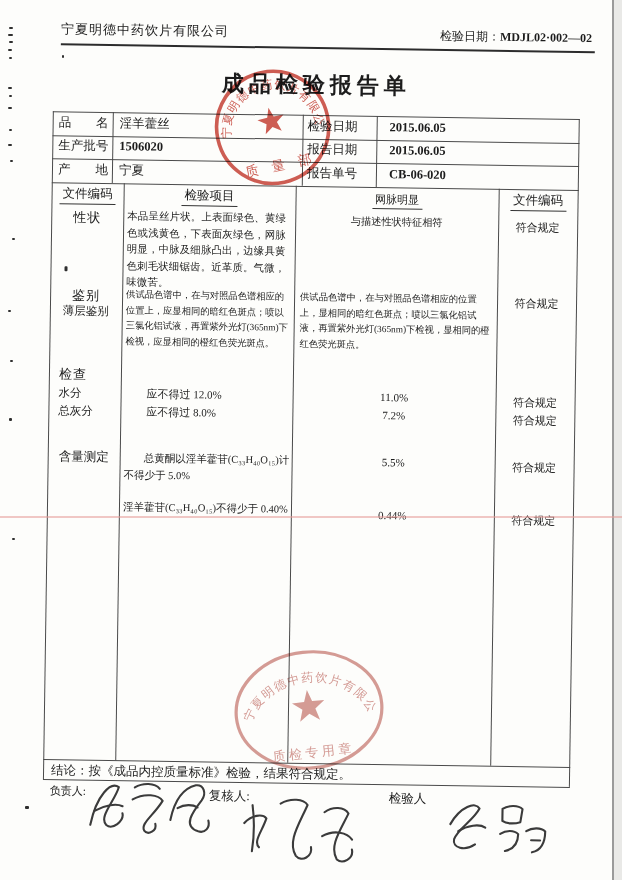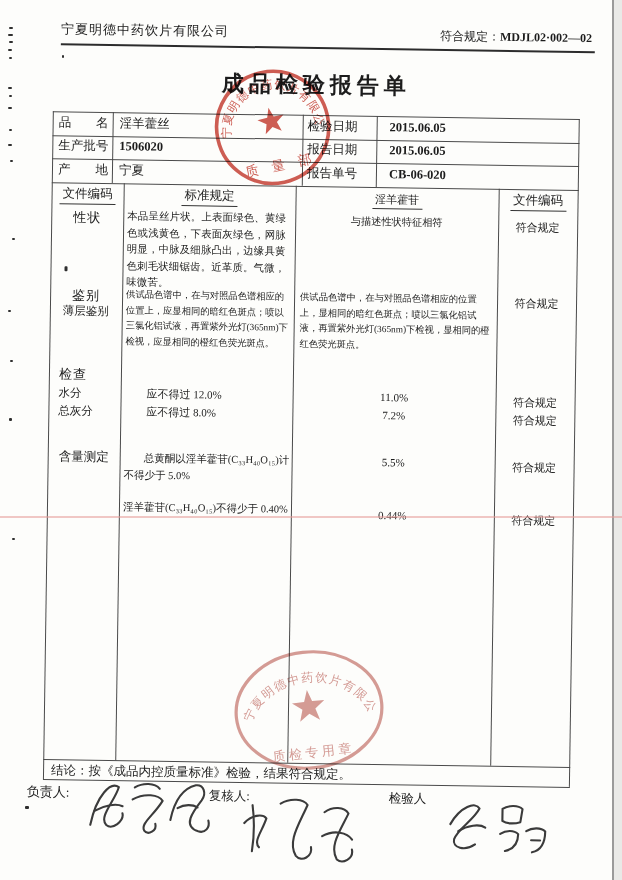--- a/index.html
+++ b/index.html
@@ -16,21 +16,21 @@
          transform:rotate(0.85deg);transform-origin:311px 440px;}
   .stamp{mix-blend-mode:multiply;}
   .cell{line-height:1.15;}
 </style>
 </head>
 <body>
 
 <div class="sheet">
 
   <div class="a" style="left:55px;top:24px;font-size:13px;letter-spacing:1px;">宁夏明德中药饮片有限公司</div>
-  <div class="a" style="right:36px;top:26px;font-size:12px;"><span>符合规定：</span><span class="b">MDJL02·002—02</span></div>
+  <div class="a" style="right:36px;top:26px;font-size:12px;"><span>检验日期：</span><span class="b">MDJL02·002—02</span></div>
   <div class="hl" style="left:55px;top:47px;width:534px;height:2px;background:#2c2c2c;"></div>
 
   <div class="a c" style="left:161px;top:70px;width:300px;font-size:22px;font-weight:bold;letter-spacing:5px;">成品检验报告单</div>
 
   <div class="hl" style="left:48px;top:115px;width:527px;"></div>
   <div class="hl" style="left:48px;top:139px;width:527px;"></div>
   <div class="hl" style="left:48px;top:162px;width:527px;"></div>
   <div class="hl" style="left:48px;top:186px;width:527px;"></div>
   <div class="hl" style="left:48px;top:763px;width:527px;"></div>
   <div class="hl" style="left:48px;top:783px;width:527px;"></div>
@@ -52,22 +52,22 @@
   <div class="a cell b" style="left:115px;top:142px;font-size:12.5px;">1506020</div>
   <div class="a cell" style="left:303px;top:142px;font-size:12.5px;">报告日期</div>
   <div class="a cell b" style="left:385px;top:142px;font-size:12.5px;">2015.06.05</div>
 
   <div class="a cell" style="left:54px;top:166px;width:52px;font-size:12.5px;">产　　地</div>
   <div class="a cell" style="left:115px;top:166px;font-size:12.5px;">宁夏</div>
   <div class="a cell" style="left:303px;top:166px;font-size:12.5px;">报告单号</div>
   <div class="a cell b" style="left:385px;top:166px;font-size:12.5px;">CB-06-020</div>
 
   <div class="a c" style="left:48px;top:189px;width:72px;font-size:12.5px;"><span class="u">文件编码</span></div>
-  <div class="a c" style="left:120px;top:189px;width:172px;font-size:12.5px;"><span class="u">标准规定</span></div>
-  <div class="a c" style="left:292px;top:191px;width:203px;font-size:11px;"><span class="u">淫羊藿苷</span></div>
+  <div class="a c" style="left:120px;top:189px;width:172px;font-size:12.5px;"><span class="u">检验项目</span></div>
+  <div class="a c" style="left:292px;top:191px;width:203px;font-size:11px;"><span class="u">网脉明显</span></div>
   <div class="a c" style="left:495px;top:189px;width:79px;font-size:12.5px;"><span class="u">文件编码</span></div>
 
   <div class="a c" style="left:48px;top:212px;width:72px;font-size:13px;letter-spacing:1px;">性状</div>
   <div class="a cell" style="left:124px;top:211px;width:166px;font-size:10.4px;line-height:16.5px;letter-spacing:0.2px;">本品呈丝片状。上表面绿色、黄绿色或浅黄色，下表面灰绿色，网脉明显，中脉及细脉凸出，边缘具黄色刺毛状细锯齿。近革质。气微，味微苦。</div>
   <div class="a c" style="left:292px;top:214px;width:203px;font-size:10.2px;">与描述性状特征相符</div>
   <div class="a c" style="left:495px;top:217px;width:79px;font-size:11px;">符合规定</div>
 
   <div class="a c" style="left:48px;top:290px;width:72px;font-size:13px;letter-spacing:1px;">鉴别</div>
   <div class="a c" style="left:48px;top:307px;width:72px;font-size:11.5px;">薄层鉴别</div>
   <div class="a cell" style="left:124px;top:290px;width:166px;font-size:9.3px;line-height:15.5px;">供试品色谱中，在与对照品色谱相应的位置上，应显相同的暗红色斑点；喷以三氯化铝试液，再置紫外光灯(365nm)下检视，应显相同的橙红色荧光斑点。</div>
@@ -87,21 +87,21 @@
   <div class="a c" style="left:48px;top:452px;width:72px;font-size:12.5px;">含量测定</div>
   <div class="a cell" style="left:124px;top:452px;width:168px;font-size:10.5px;line-height:17px;text-indent:20px;">总黄酮以淫羊藿苷(C₃₃H₄₀O₁₅)计不得少于 5.0%</div>
   <div class="a c" style="left:292px;top:455px;width:203px;font-size:11px;">5.5%</div>
   <div class="a c" style="left:495px;top:457px;width:79px;font-size:11px;">符合规定</div>
   <div class="a cell" style="left:124px;top:504px;width:172px;font-size:10.5px;">淫羊藿苷(C₃₃H₄₀O₁₅)不得少于 0.40%</div>
   <div class="a c" style="left:292px;top:508px;width:203px;font-size:11px;">0.44%</div>
   <div class="a c" style="left:495px;top:510px;width:79px;font-size:11px;">符合规定</div>
 
   <div class="a" style="left:56px;top:766px;font-size:12.5px;">结论：按《成品内控质量标准》检验，结果符合规定。</div>
 
-  <div class="a" style="left:32px;top:787px;font-size:13px;">负责人:</div>
+  <div class="a" style="left:55px;top:787px;font-size:11px;">负责人:</div>
   <div class="a" style="left:214px;top:789px;font-size:12.5px;">复核人:</div>
   <div class="a" style="left:394px;top:789px;font-size:12.5px;">检验人</div>
 
   <svg class="a" style="left:88px;top:776px;" width="130" height="75" viewBox="0 0 130 75" aria-label="康雪雁">
     <g fill="none" stroke="#262626" stroke-width="2.1" stroke-linecap="round" stroke-linejoin="round" opacity="0.9">
       <path d="M8,52 C14,22 28,8 36,14 C32,28 16,44 24,52 C30,57 42,48 40,40"></path>
       <path d="M12,38 C22,32 34,30 40,33"></path>
       <path d="M52,14 C60,9 72,9 77,15 M50,26 C62,19 76,21 80,27 C71,42 58,50 62,57 C66,62 75,57 73,50"></path>
       <path d="M88,46 C92,26 101,14 113,11 C121,10 124,19 119,26 C110,38 100,52 116,57 C123,59 128,53 126,46"></path>
       <path d="M95,34 C102,30 110,30 115,33"></path>

